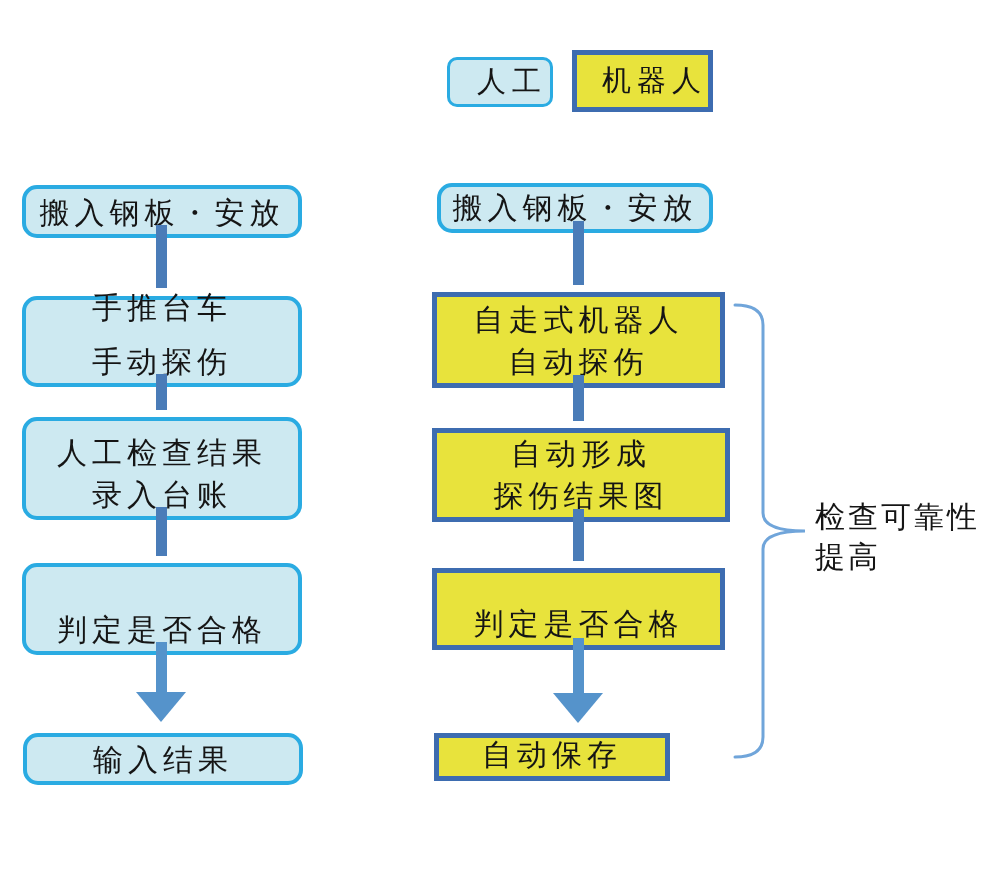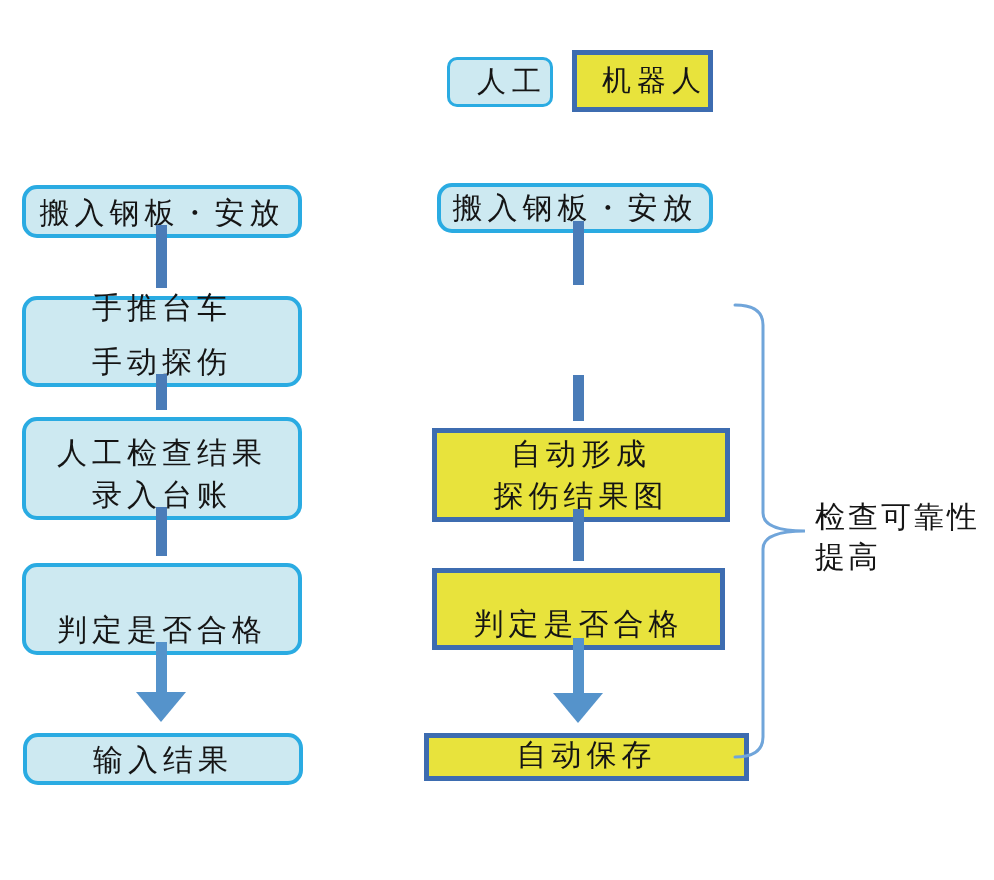--- a/index.html
+++ b/index.html
@@ -134,36 +134,40 @@
 
   <div class="box manual" style="left:23px;top:723px;width:280px;height:52px;">
     <div class="line">输入结果</div>
   </div>
 
   <div class="box manual" style="left:437px;top:173px;width:276px;height:50px;">
     <div class="line">搬入钢板・安放</div>
   </div>
   <div class="conn" style="left:573px;top:221px;height:64px;"></div>
 
+  <div class="box robot" style="left:432px;top:282px;width:293px;height:96px;">
+    <div class="line">自走式机器人</div>
+    <div class="line">自动探伤</div>
+  </div>
   <div class="conn" style="left:573px;top:375px;height:46px;"></div>
 
   <div class="box robot" style="left:432px;top:418px;width:298px;height:94px;">
     <div class="line">自动形成</div>
     <div class="line">探伤结果图</div>
   </div>
   <div class="conn" style="left:573px;top:509px;height:52px;"></div>
 
   <div class="box robot" style="left:432px;top:558px;width:293px;height:82px;">
     <div class="line">判定是否合格</div>
   </div>
 
   <div class="arrow-shaft" style="left:573px;top:638px;height:57px;"></div>
   <div class="arrow-head" style="left:553px;top:693px;"></div>
 
-  <div class="box robot" style="left:424px;top:723px;width:325px;height:48px;">
+  <div class="box robot" style="left:434px;top:723px;width:236px;height:48px;">
     <div class="line">自动保存</div>
   </div>
 
   <svg class="brace-svg" style="left:725px;top:293px;" width="100" height="480" viewBox="0 0 100 480">
     <path d="M 10 12 Q 38 12 38 32 L 38 220 Q 38 238 80 238 Q 38 238 38 256 L 38 444 Q 38 464 10 464" fill="none" stroke="var(--brace)" stroke-width="3" stroke-linecap="round"></path>
   </svg>
 
   <div class="annotation" style="left:815px;top:497px;width:180px;">
     <div>检查可靠性</div>
     <div>提高</div>

